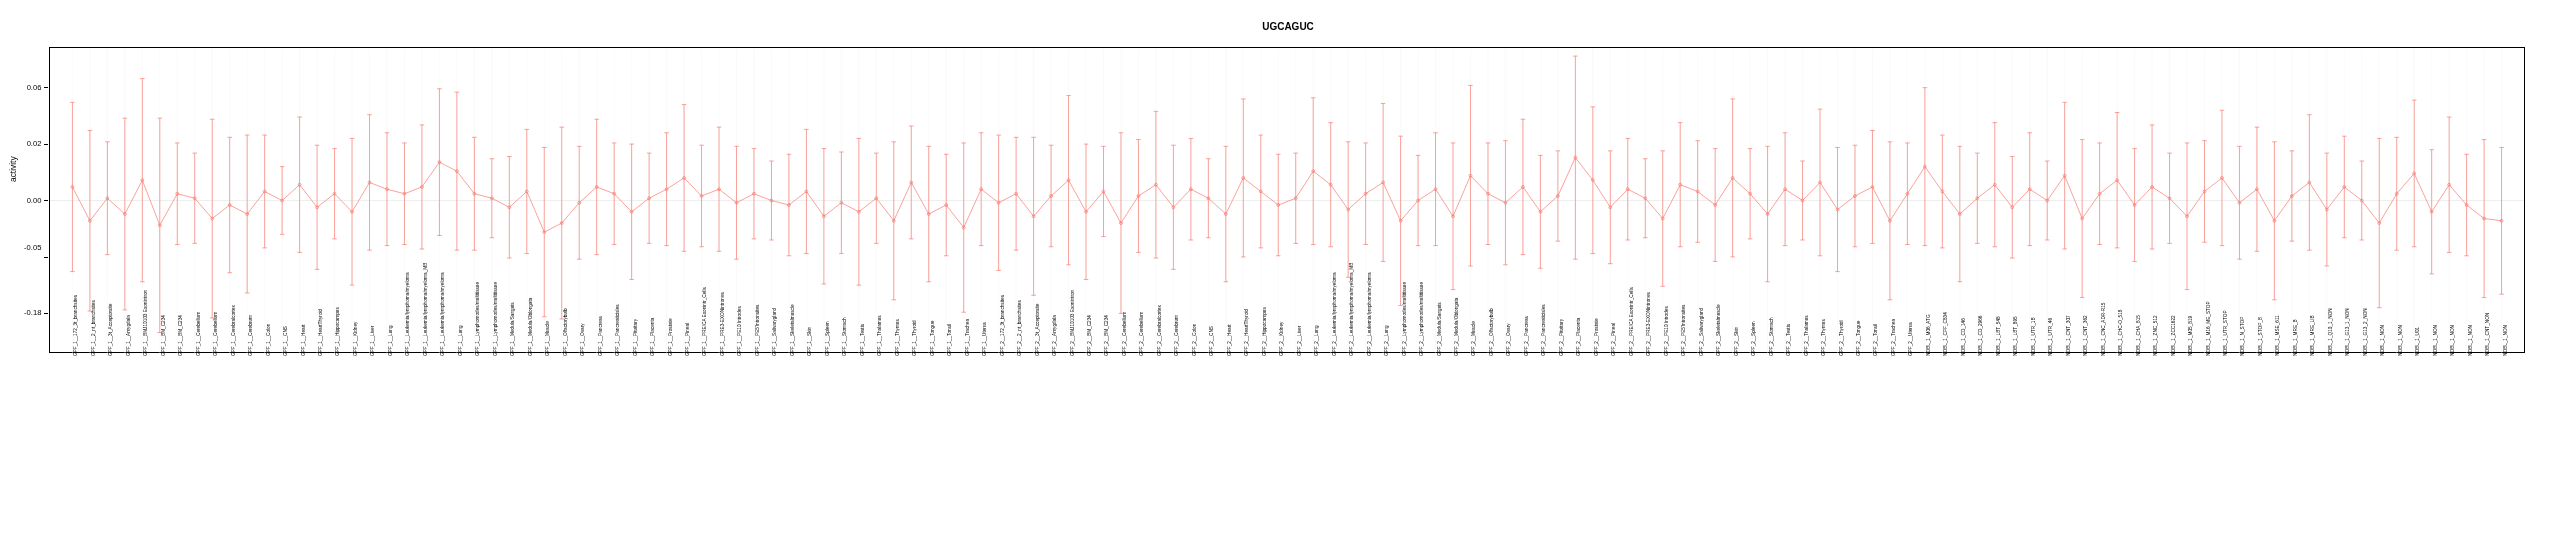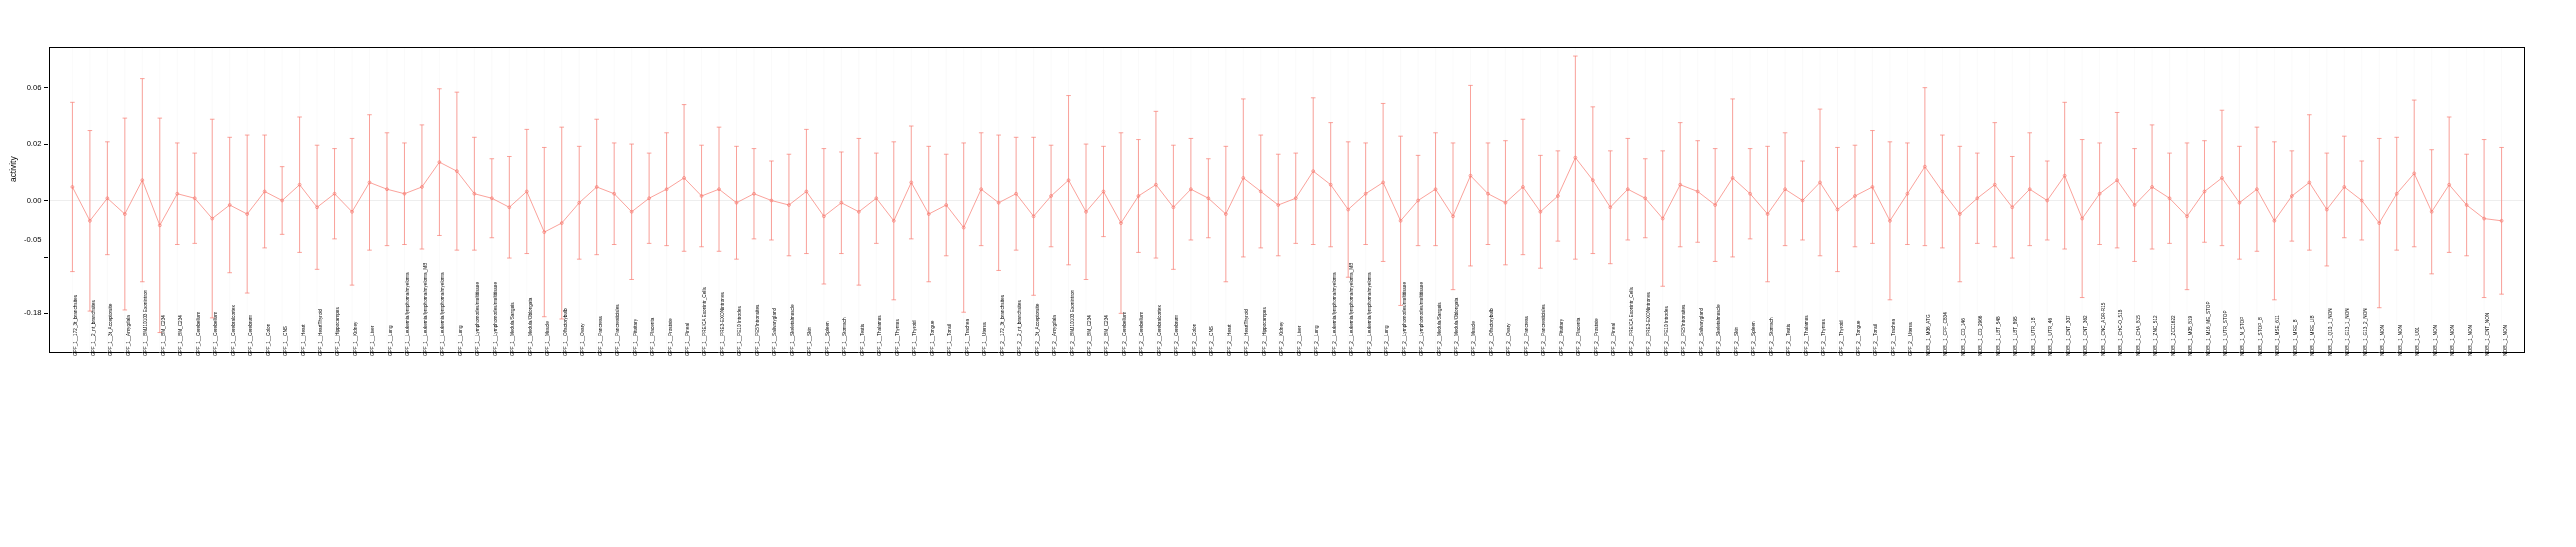--- a/index.html
+++ b/index.html
@@ -13,31 +13,32 @@
   #yaxisarea{position:absolute;left:0;top:47px;width:49px;height:306px;}
   svg{display:block;}
   #xlabels{position:absolute;left:49px;top:354px;width:2476px;height:190px;}
   .xlab{position:absolute;top:0;font-size:4.7px;color:#000;white-space:nowrap;transform-origin:left top;transform:rotate(-90deg);line-height:5px;}
 </style>
 </head>
 <body>
 
 <div id="root">
 
+  <div id="title">UGCAGUC</div>
 
   <div id="ylabel">activity</div>
 
   <div id="yaxisarea">
       <div class="ytick" style="top: 36px; right: 7.6px;">0.06</div>
       <div class="ytickmark" style="top: 40px; left: 44px;"></div>
       <div class="ytick" style="top: 92px; right: 7.6px;">0.02</div>
       <div class="ytickmark" style="top: 97px; left: 44px;"></div>
       <div class="ytick" style="top: 149px; right: 7.6px;">0.00</div>
       <div class="ytickmark" style="top: 153px; left: 44px;"></div>
-      <div class="ytick" style="top: 188px; right: 7.6px;">-0.05</div>
+      <div class="ytick" style="top: 196px; right: 7.6px;">-0.05</div>
       <div class="ytickmark" style="top: 210px; left: 44px;"></div>
       <div class="ytick" style="top: 261px; right: 7.6px;">-0.18</div>
       <div class="ytickmark" style="top: 266px; left: 44px;"></div>
     </div>
 
   <div id="plotbox">
     <svg id="plot" width="2474" height="305" viewBox="0 0 3256 401">
         <line x1="0" x2="3256" y1="200.5" y2="200.5" stroke="#e8e8e8" stroke-width="1"></line>
         <line x1="29.5" x2="29.5" y1="0" y2="401" stroke="#f4f4f4" stroke-width="0.6"></line>
         <line x1="52.5" x2="52.5" y1="0" y2="401" stroke="#f4f4f4" stroke-width="0.6"></line>

